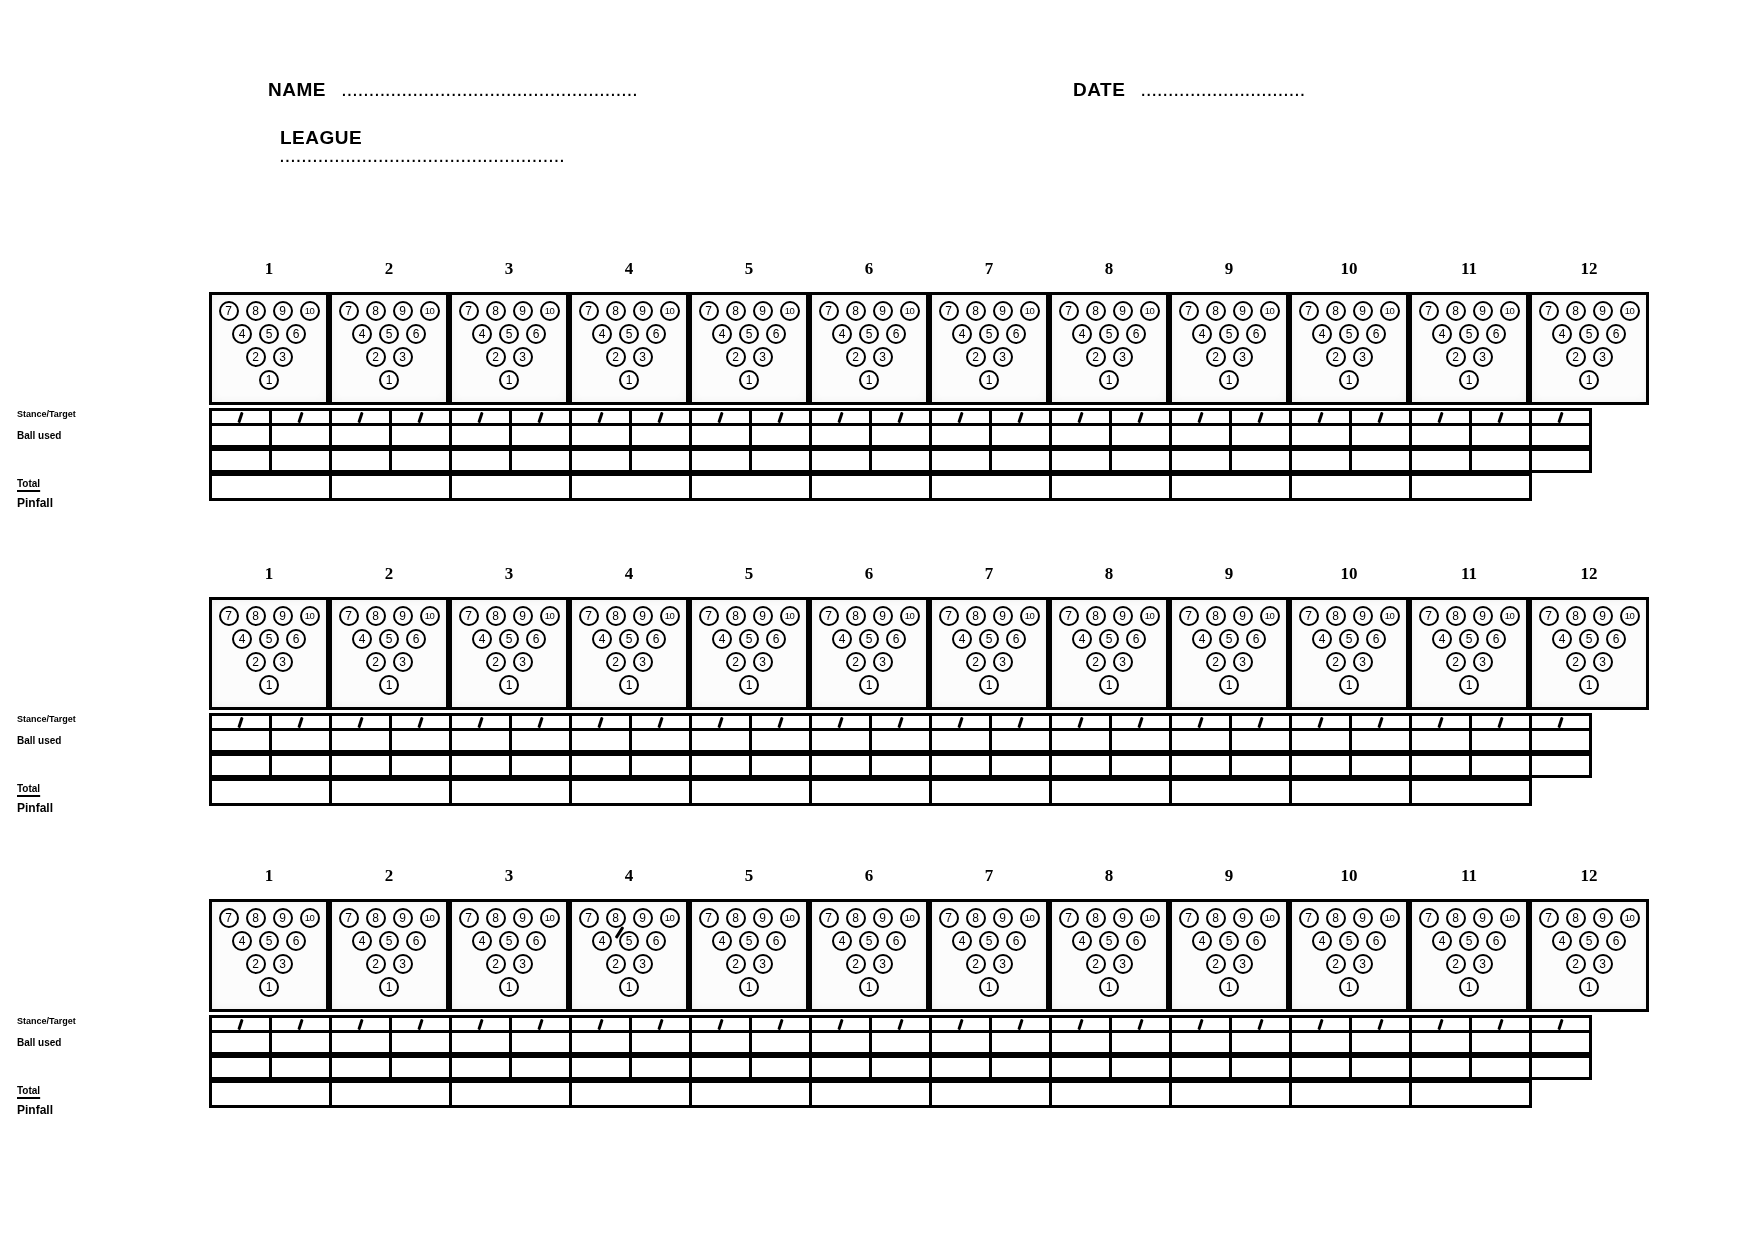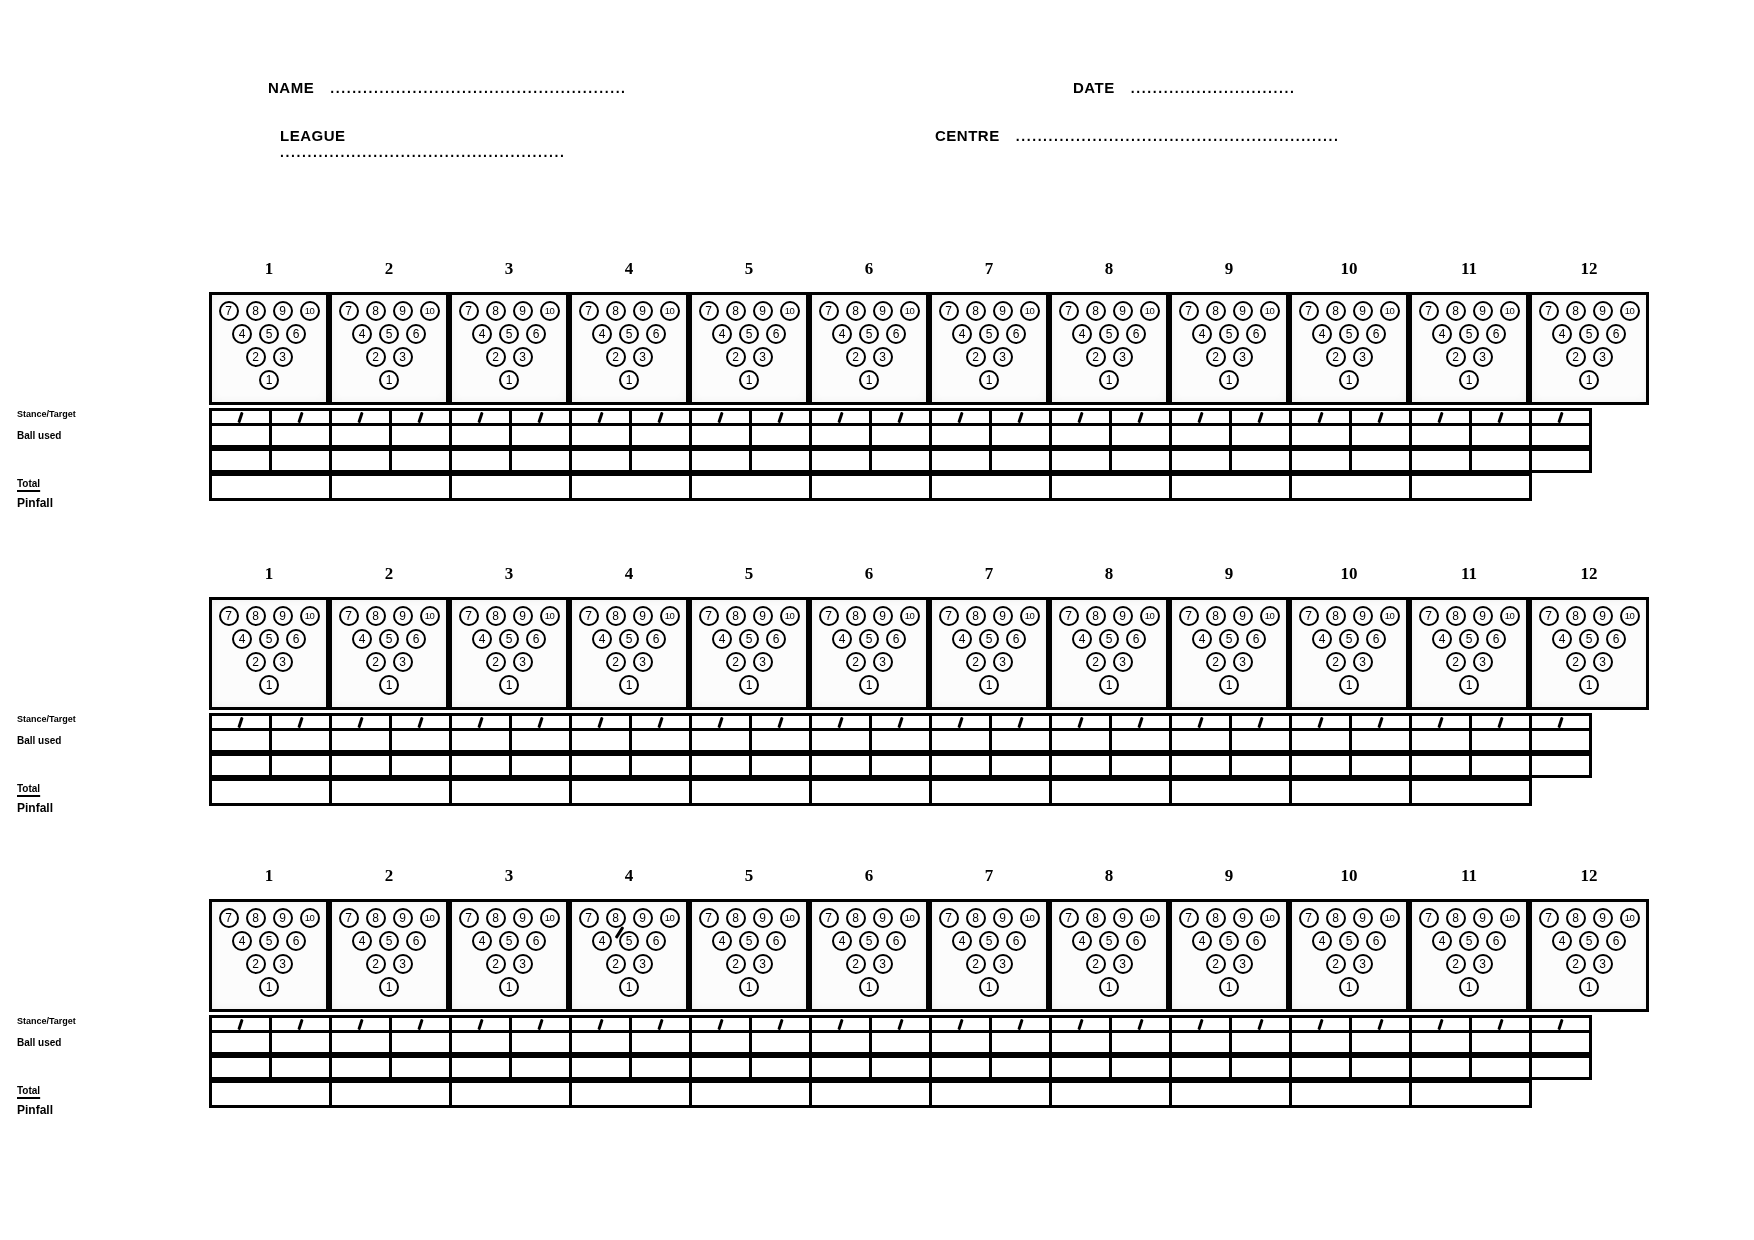--- a/index.html
+++ b/index.html
@@ -1,21 +1,21 @@
 <!DOCTYPE html>
 <html><head>
 <meta charset="utf-8">
 <style>
   html,body{margin:0;padding:0;background:#fff;}
   #page{position:relative;width:1754px;height:1240px;background:#ffffff;overflow:hidden;
         font-family:"Liberation Sans",sans-serif;color:#000;}
 
   
   .hfield{position:absolute;display:flex;align-items:baseline;white-space:nowrap;}
-  .hlabel{font-weight:bold;font-size:15px;letter-spacing:.5px;}
+  .hlabel{font-weight:bold;font-size:19px;letter-spacing:.5px;}
   .hdots{font-weight:bold;font-size:14px;letter-spacing:1.6px;margin-left:16px;}
 
   
   .section{position:absolute;left:209px;width:1490px;}
   .numbers{display:flex;height:34px;margin-bottom:13px;}
   .numcell{width:120px;display:flex;justify-content:center;align-items:flex-end;
            font-family:"Liberation Serif",serif;font-weight:bold;font-size:17px;}
 
   .pins{display:flex;}
   .pin-box{position:relative;width:120px;height:113px;border:3px solid #000;box-sizing:border-box;
@@ -54,24 +54,20 @@
     <span class="hdots">......................................................</span>
   </div>
   <div class="hfield" style="left:1073px;top:79px;">
     <span class="hlabel">DATE</span>
     <span class="hdots">..............................</span>
   </div>
   <div class="hfield" style="left:264px;top:127px;flex-direction:column;">
     <span class="hlabel">LEAGUE</span>
     <span class="hdots">....................................................</span>
   </div>
-  <div class="hfield" style="left:935px;top:127px;">
-    <span class="hlabel">CENTRE</span>
-    <span class="hdots">...........................................................</span>
-  </div>
 
   <div class="section" style="top: 245px;">
       <div class="numbers">
         <div class="numcell">1</div>
         <div class="numcell">2</div>
         <div class="numcell">3</div>
         <div class="numcell">4</div>
         <div class="numcell">5</div>
         <div class="numcell">6</div>
         <div class="numcell">7</div>

